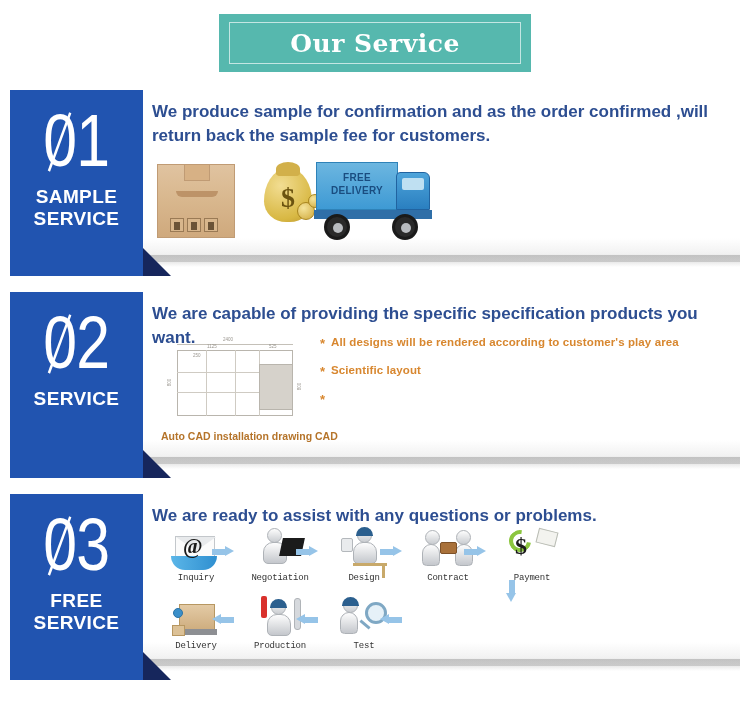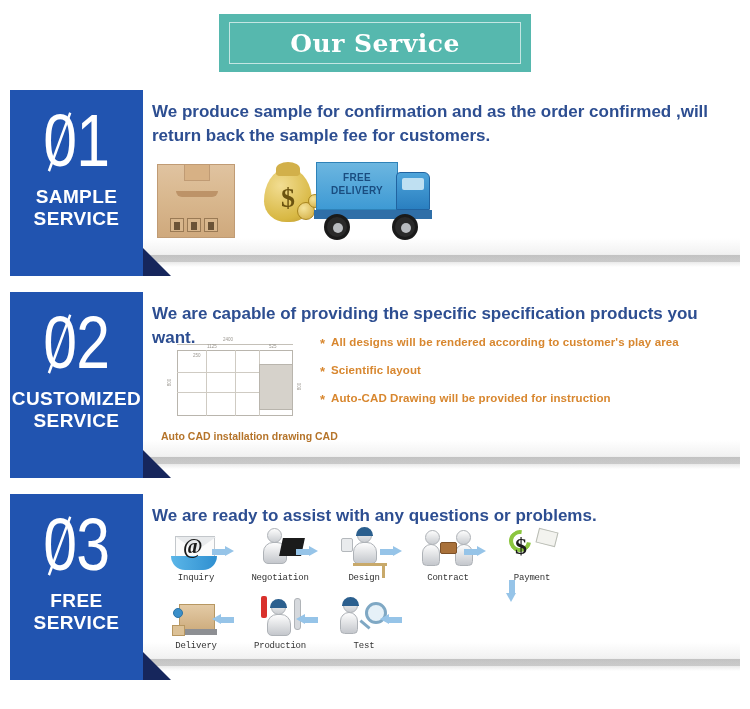--- a/index.html
+++ b/index.html
@@ -429,21 +429,20 @@
   </div>
 
   <div class="row row-2">
     <div class="panel"></div>
     <div class="panel-shadow"></div>
     <div class="notch"></div>
 
     <div class="numblock">
       <div class="num"><span class="slashzero">0</span><span>2</span></div>
       <div class="numlabel">
-        <div>CUSTOMIZED</div>
         <div>SERVICE</div>
       </div>
     </div>
 
     <div class="content">
       <div class="headline">We are capable of providing the specific specification products you want.</div>
 
       <div class="cad">
         <div class="cad-draw">
           <div class="cad-dimline" style="left:14px;top:10px;width:116px;height:1px;"></div>
@@ -469,21 +468,20 @@
         <div class="bullet">
           <span class="star">*</span>
           <span class="btext">All designs will be rendered according to customer's play area</span>
         </div>
         <div class="bullet">
           <span class="star">*</span>
           <span class="btext">Scientific layout</span>
         </div>
         <div class="bullet">
           <span class="star">*</span>
-          <span class="btext">Auto-CAD Drawing will be provided for instruction</span>
         </div>
       </div>
     </div>
   </div>
 
   <div class="row row-3">
     <div class="panel"></div>
     <div class="panel-shadow"></div>
     <div class="notch"></div>
 

